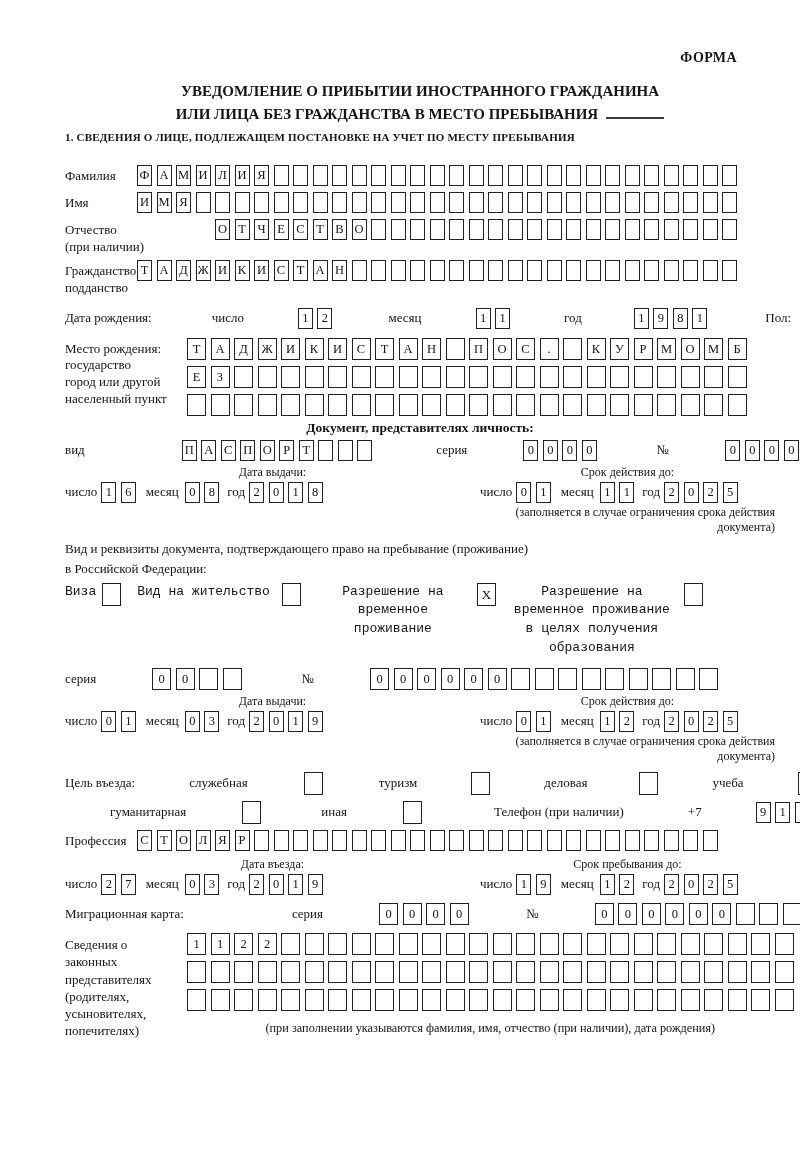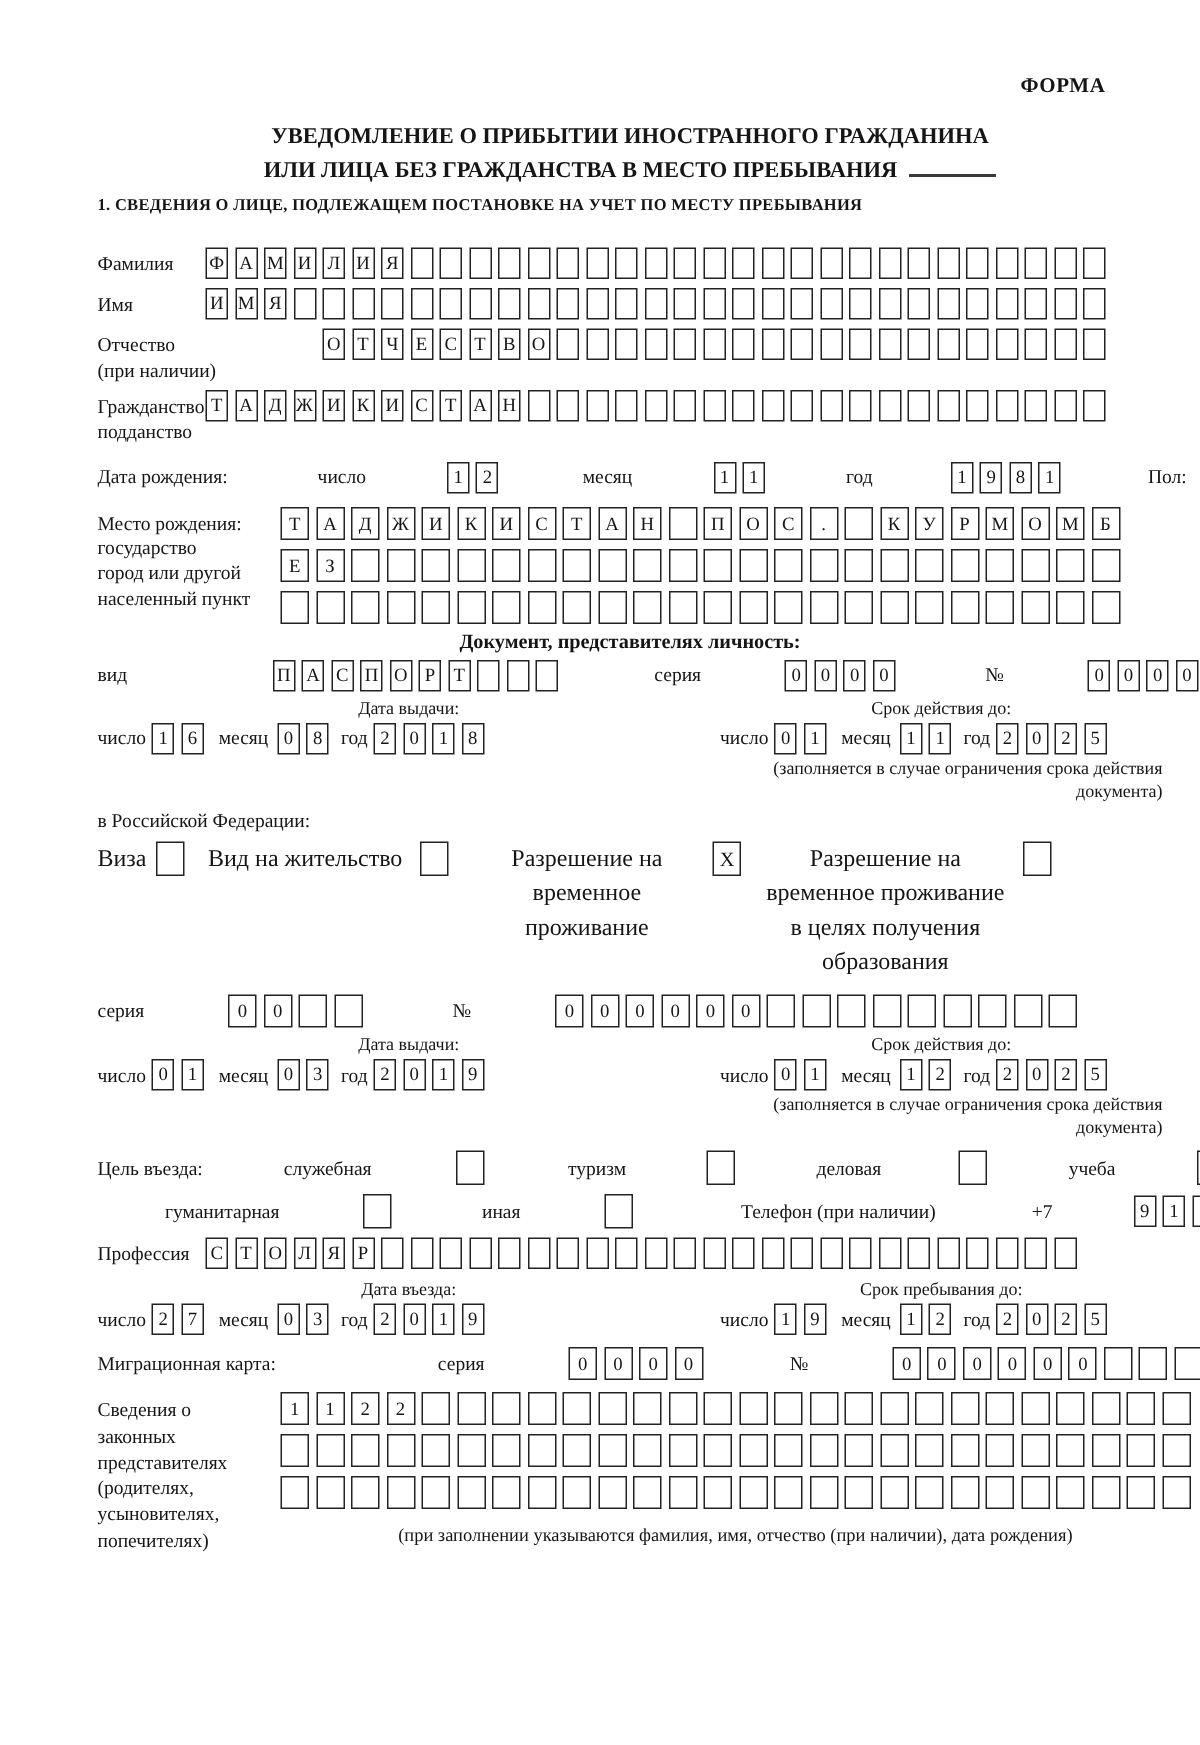--- a/index.html
+++ b/index.html
@@ -43,21 +43,21 @@
   .dates{display:flex;align-items:flex-start;}
   .dcol-l{width:415px;flex:none;}
   .dcol-r{flex:1;}
   .dhead{text-align:center;font-size:12px;margin-bottom:2px;}
   .dgroup{display:flex;align-items:center;}
   .note{font-size:12px;text-align:right;margin-top:2px;}
 
   
   .opts{display:flex;align-items:flex-start;margin-top:6px;}
   .opt{display:flex;align-items:flex-start;}
-  .opt-label{font-size:16px;line-height:1.45;}
+  .opt-label{font-size:13px;line-height:1.45;font-family:Liberation Mono, monospace;}
   .opt-label.c2{width:152px;text-align:center;}
   .opt-label.c3{width:168px;text-align:center;}
 
   .rep-note{font-size:12.3px;text-align:center;padding-left:120px;margin-top:4px;}
   .vcol{display:flex;flex-direction:column;gap:6px;}
 </style>
 </head>
 <body>
 
 <div class="page">
@@ -418,20 +418,21 @@
             <span class="cb">2</span>
             <span class="cb">0</span>
             <span class="cb">2</span>
             <span class="cb">5</span>
           </span>
       </div>
       <div class="note">(заполняется в случае ограничения срока действия документа)</div>
     </div>
   </div>
 
+  <div class="lbl mt6" style="white-space:normal">Вид и реквизиты документа, подтверждающего право на пребывание (проживание)</div>
   <div class="lbl mt4" style="white-space:normal">в Российской Федерации:</div>
 
   <div class="opts">
     <div class="opt">
       <span class="opt-label">Виза</span>
       <span class="chk gap6"></span>
     </div>
     <div class="opt gap16">
       <span class="opt-label">Вид на жительство</span>
       <span class="chk gap12"></span>

